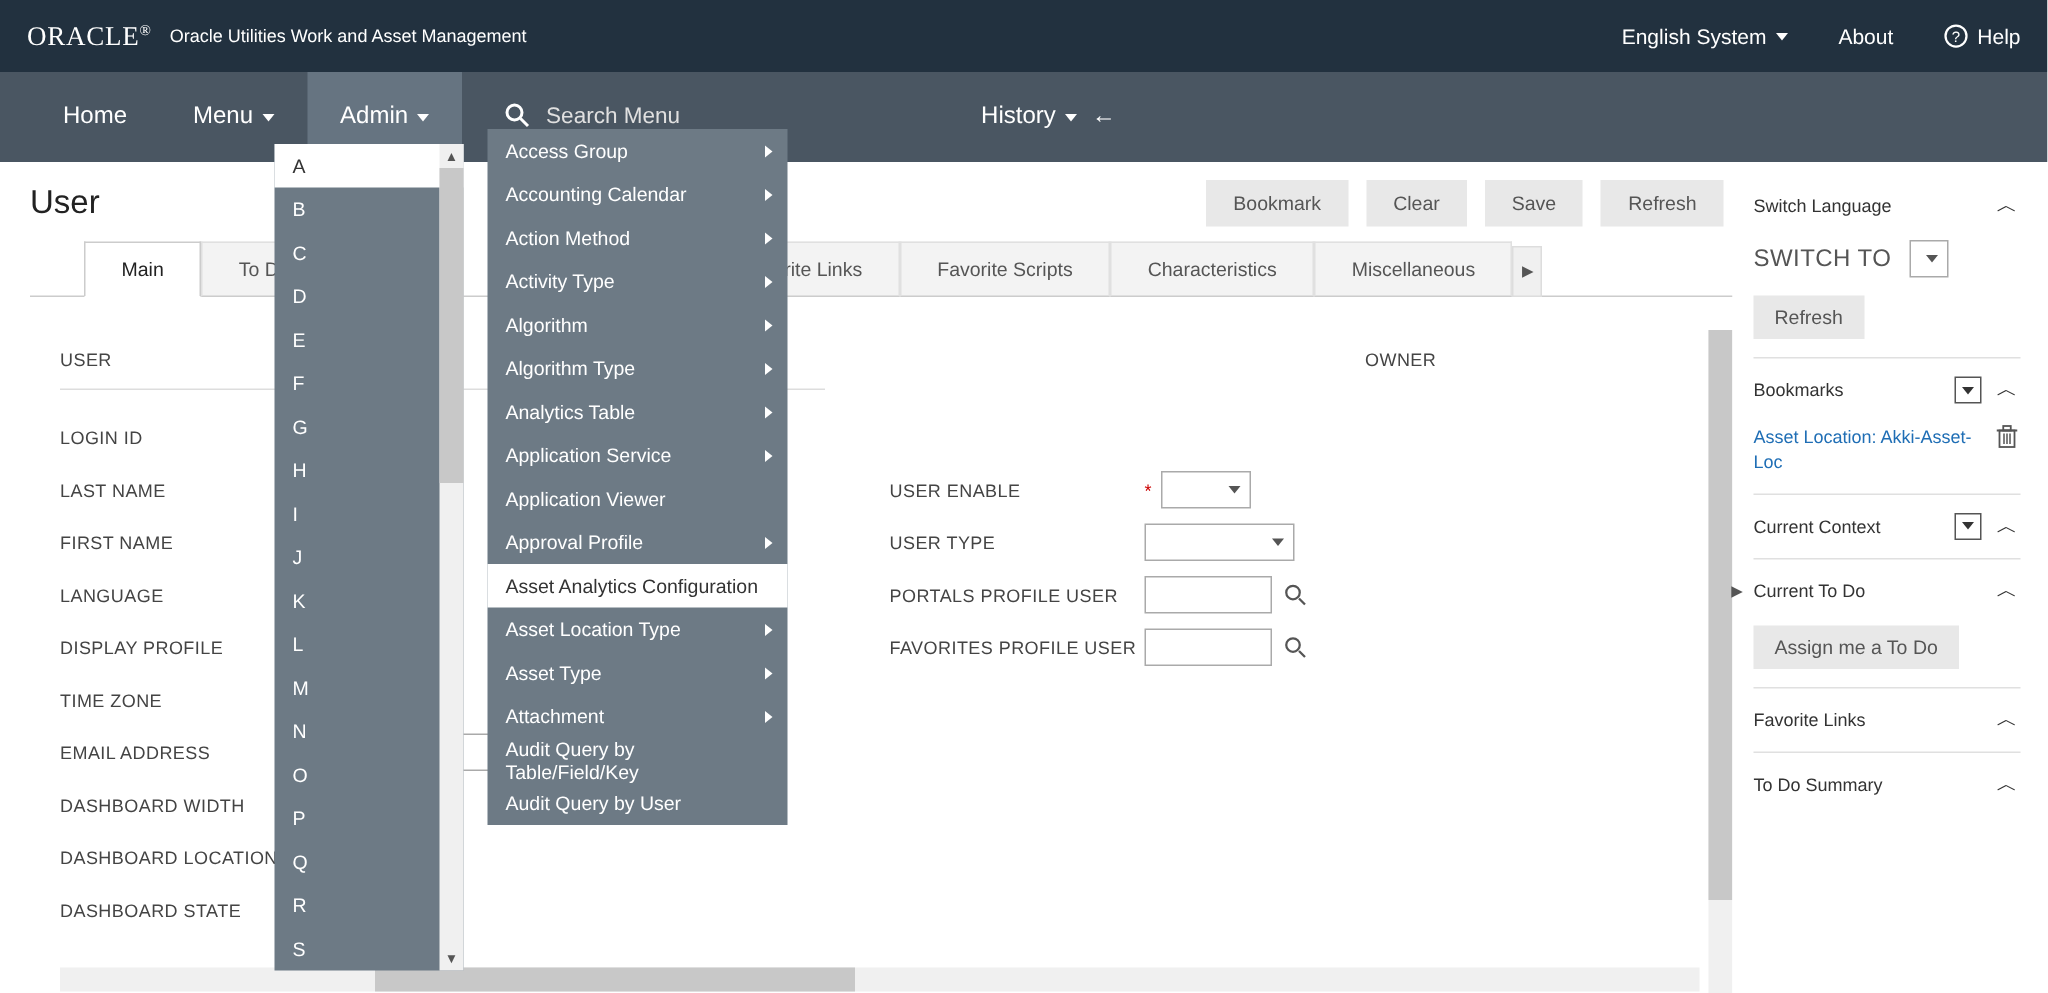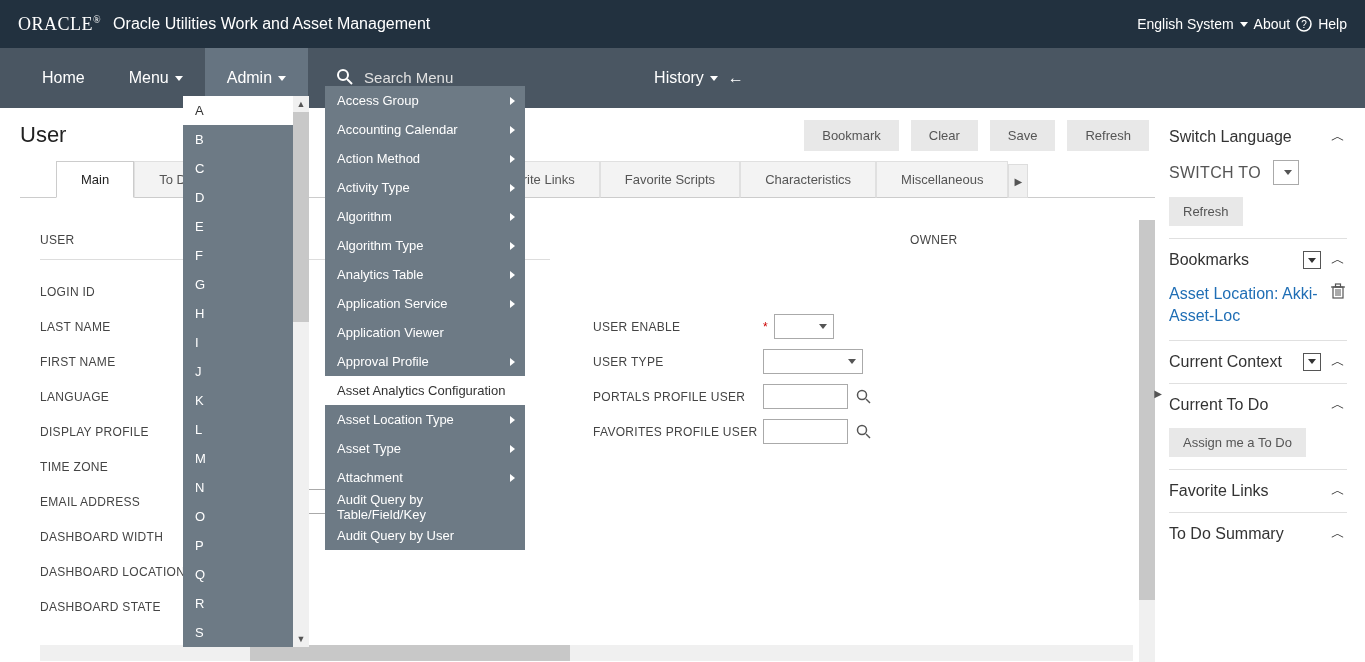--- a/index.html
+++ b/index.html
@@ -1,22 +1,22 @@
 <!DOCTYPE html>
 <html><head>
 <meta charset="utf-8">
 <style>
   * { box-sizing: border-box; margin: 0; padding: 0; }
   body { font-family: Arial, Helvetica, sans-serif; font-size: 13px; color: #333; background: #fff; width: 1365px; height: 662px; overflow: hidden; }
   
   .top-bar { background: #22313f; height: 48px; display: flex; align-items: center; padding: 0 18px; color: #fff; }
   .logo { font-family: Georgia, serif; font-size: 18px; letter-spacing: 0.5px; margin-right: 12px; }
   .logo .r { font-size: 10px; vertical-align: super; }
-  .app-title { font-size: 16px; flex: 1; }
-  .top-right { display: flex; align-items: center; gap: 6px; font-size: 14px; }
+  .app-title { font-size: 12px; flex: 1; }
+  .top-right { display: flex; align-items: center; gap: 34px; font-size: 14px; }
   .lang-sel { display: flex; align-items: center; gap: 6px; }
   .help { display: flex; align-items: center; gap: 6px; }
   
   .nav-bar { background: #4a5662; height: 60px; display: flex; align-items: center; padding: 0 20px; color: #fff; position: relative; }
   .nav-item { font-size: 16px; padding: 0 22px; height: 60px; display: flex; align-items: center; gap: 6px; cursor: pointer; }
   .nav-item.admin { background: #667481; justify-content: space-between; }
   .search-wrap { display: flex; align-items: center; gap: 10px; padding: 0 10px; border-bottom: 2px solid #fff; margin-left: 18px; height: 34px; }
   .search-input { background: transparent; border: none; color: #fff; font-size: 15px; width: 150px; outline: none; }
   .search-input::placeholder { color: #e0e0e0; }
   .nav-hist { margin-left: 130px; display: flex; align-items: center; gap: 6px; font-size: 16px; }
@@ -71,29 +71,29 @@
   .content-hscroll { position: absolute; left: 20px; right: 22px; bottom: 1px; height: 16px; background: #f0f0f0; }
   .content-hthumb { position: absolute; left: 210px; width: 320px; height: 16px; background: #c8c8c8; }
   
   .divider-vert { width: 6px; display: flex; align-items: center; justify-content: center; background: #fff; position: relative; }
   .divider-handle { position: absolute; top: 280px; color: #555; font-size: 10px; cursor: pointer; }
   
   .sidebar { width: 204px; padding: 8px 18px 8px 8px; overflow: hidden; }
   .panel { border-top: 1px solid #e0e0e0; padding: 12px 0; }
   .panel:first-child { border-top: none; }
   .panel-head { display: flex; align-items: center; gap: 8px; }
-  .panel-title { font-size: 16px; color: #333; flex: 1; }
+  .panel-title { font-size: 12px; color: #333; flex: 1; }
   .panel-ctrl { width: 18px; height: 18px; border: 1px solid #555; display: flex; align-items: center; justify-content: center; font-size: 10px; color: #333; cursor: pointer; }
   .panel-chevron { font-size: 14px; color: #333; cursor: pointer; width: 18px; text-align: center; }
   .panel-body { margin-top: 14px; }
   .switch-row { display: flex; align-items: center; gap: 12px; margin-bottom: 12px; }
   .switch-label { font-size: 16px; color: #555; letter-spacing: 0.3px; }
   .sidebar-btn { background: #e8e8e8; color: #555; border: none; padding: 7px 14px; font-size: 13px; cursor: pointer; }
   .bm-row { display: flex; align-items: flex-start; gap: 10px; }
-  .bm-link { color: #1f6eb5; font-size: 16px; flex: 1; line-height: 1.4; }
+  .bm-link { color: #1f6eb5; font-size: 12px; flex: 1; line-height: 1.4; }
   .trash { width: 16px; color: #555; cursor: pointer; }
   
   svg { display: block; }
 </style>
 </head>
 <body>
 
 <div class="top-bar">
   <span class="logo"><span>ORACLE</span><span class="r">®</span></span>
   <span class="app-title">Oracle Utilities Work and Asset Management</span>

